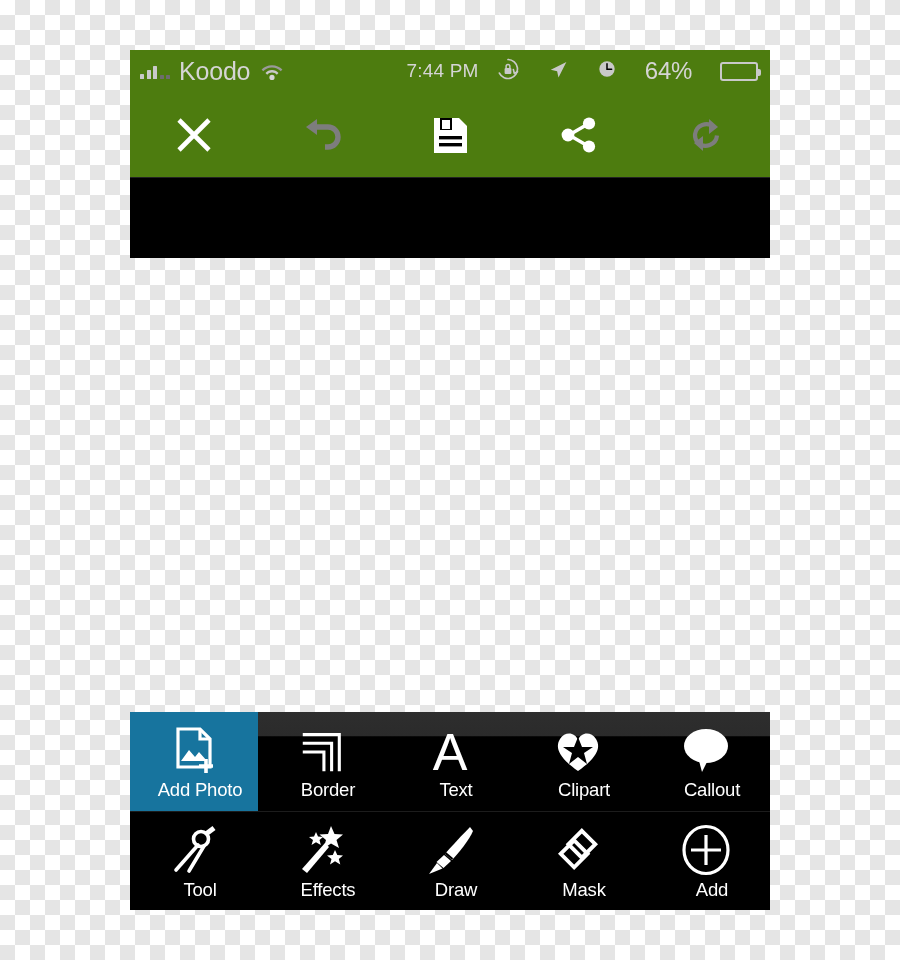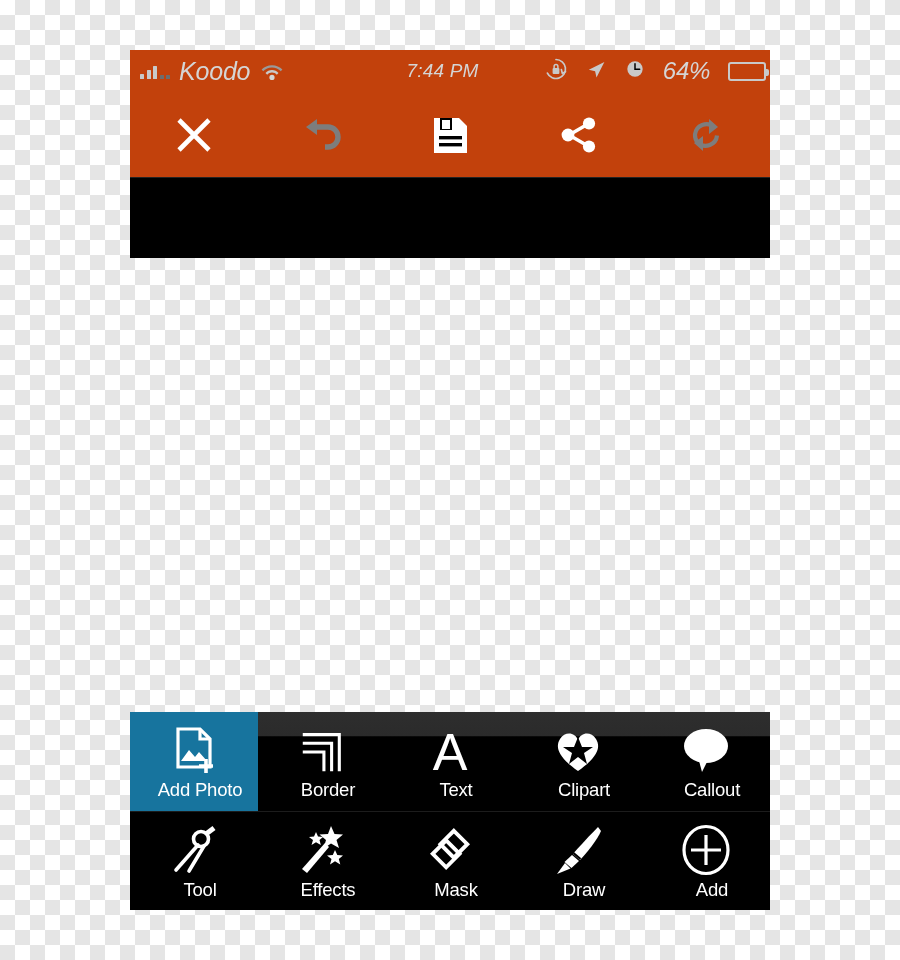--- a/index.html
+++ b/index.html
@@ -20,22 +20,21 @@
     position: relative;
   }
 
   
   #top-panel {
     position: absolute;
     left: 130px;
     top: 50px;
     width: 640px;
     height: 208px;
-    background: #c2410c;
-    font-style: italic;
+    background: #4d7c0f;
   }
 
   #status-bar {
     position: absolute;
     left: 0; top: 0;
     width: 100%;
     height: 42px;
     display: flex;
     align-items: center;
     color: #c9c9c9;
@@ -77,24 +76,24 @@
     left: 0; right: 0;
     text-align: center;
     font-size: 19px;
     color: #d5d5d5;
     letter-spacing: 0.2px;
     margin-left: -15px;
   }
 
   #status-right {
     position: absolute;
-    right: 4px;
-    display: flex;
-    align-items: center;
-    gap: 18px;
+    right: 12px;
+    display: flex;
+    align-items: center;
+    gap: 28px;
   }
   #battery-pct {
     font-size: 24px;
     color: #d5d5d5;
     letter-spacing: -0.3px;
   }
   .battery-shell {
     width: 38px; height: 19px;
     border: 2px solid #c9c9c9;
     border-radius: 3px;
@@ -385,42 +384,42 @@
           <path d="M35 2 L38.5 10 L47 10.5 L40.5 16 L43 24 L35 19.5 L27.5 24.5 L30 16 L23.5 10.5 L32 10 Z" fill="#ffffff"></path>
           <path d="M20 8 L22 12.5 L27 13 L23.5 16 L24.8 21 L20 18.2 L15.5 21 L17 16 L13 13 L18 12.5 Z" fill="#ffffff"></path>
           <path d="M39 26 L41.3 31 L47 31.5 L42.8 35 L44.3 40.5 L39 37.3 L34 40.5 L35.5 35 L31 31.5 L36.8 31 Z" fill="#ffffff"></path>
         </svg>
       </span>
       <span class="tool-label">Effects</span>
     </div>
 
     <div class="tool-item">
       <span class="tool-icon">
-        <svg viewBox="0 0 52 52" width="50" height="50">
-          <path d="M22 16 L36 30 L22 44 L8 30 Z" fill="none" stroke="#ffffff" stroke-width="4"></path>
-          <path d="M30 6 L44 20 L30 34 L16 20 Z" fill="none" stroke="#ffffff" stroke-width="4"></path>
-        </svg>
-      </span>
-      <span class="tool-label">Mask</span>
-    </div>
-
-    <div class="tool-item">
-      <span class="tool-icon">
         <svg viewBox="0 0 52 52" width="52" height="52">
           <path d="M46 3 C40 9 26 24 21 30 L28 36 C34 30 46 15 49 7 Z" fill="#ffffff"></path>
           <path d="M20 31 L27 37 L19.5 44 L12.5 38 Z" fill="#ffffff"></path>
           <path d="M13 39 L18.5 44.5 L5 50 Z" fill="#ffffff"></path>
           <path d="M21.5 29 L28.5 35" stroke="#000000" stroke-width="2.2"></path>
         </svg>
       </span>
       <span class="tool-label">Draw</span>
     </div>
 
     <div class="tool-item">
       <span class="tool-icon">
+        <svg viewBox="0 0 52 52" width="50" height="50">
+          <path d="M22 16 L36 30 L22 44 L8 30 Z" fill="none" stroke="#ffffff" stroke-width="4"></path>
+          <path d="M30 6 L44 20 L30 34 L16 20 Z" fill="none" stroke="#ffffff" stroke-width="4"></path>
+        </svg>
+      </span>
+      <span class="tool-label">Mask</span>
+    </div>
+
+    <div class="tool-item">
+      <span class="tool-icon">
         <svg viewBox="0 0 52 52" width="52" height="52">
           <ellipse cx="26" cy="26" rx="22" ry="23.5" fill="none" stroke="#ffffff" stroke-width="3.2"></ellipse>
           <path d="M26 11 V41 M11 26 H41" stroke="#ffffff" stroke-width="3.2"></path>
         </svg>
       </span>
       <span class="tool-label">Add</span>
     </div>
 
   </div>
 </div>

